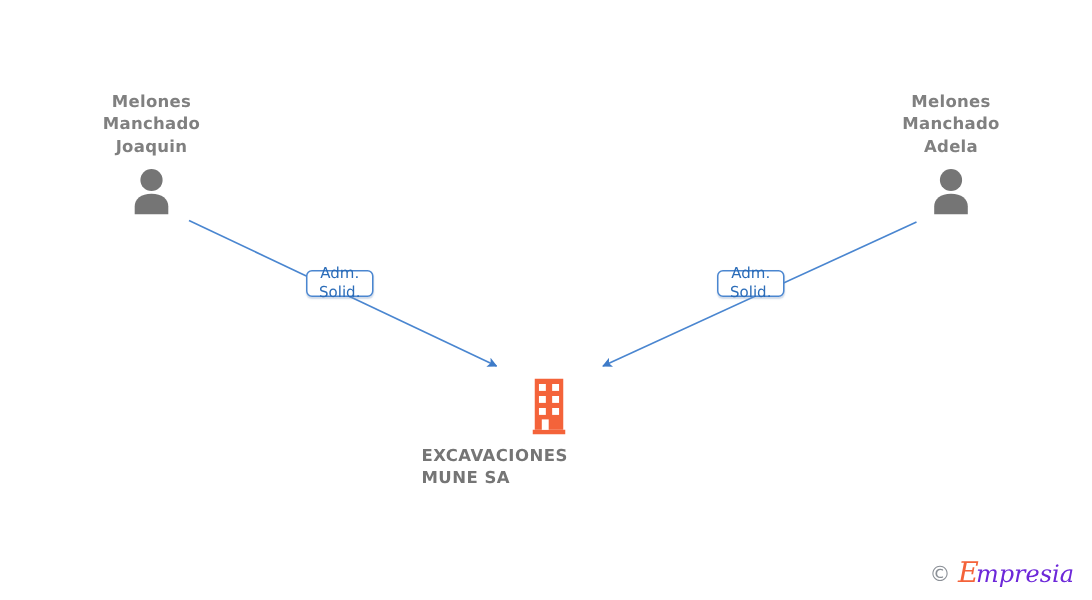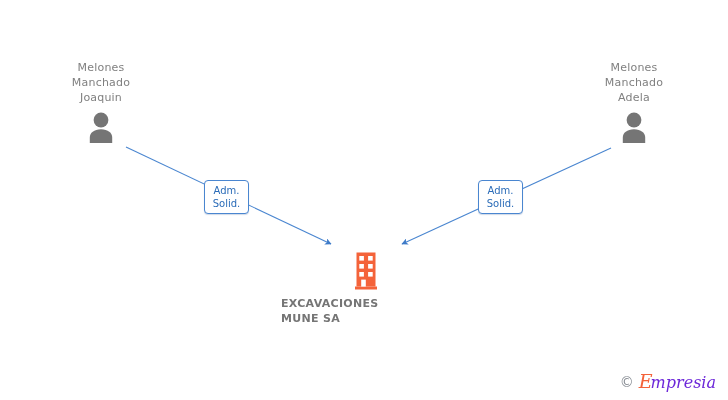--- a/index.html
+++ b/index.html
@@ -30,20 +30,21 @@
     position: absolute;
     width: 150px;
     text-align: center;
   }
   .person-label {
     color: #808080;
     font-size: 11px;
     line-height: 15px;
     letter-spacing: 0.2px;
     white-space: pre-line;
+    font-weight: bold;
   }
   .person-icon {
     display: block;
     margin: 6px auto 0 auto;
     width: 30px;
     height: 32px;
   }
 
   
   .company-node {
@@ -65,21 +66,21 @@
     line-height: 15px;
     letter-spacing: 0.3px;
     white-space: pre-line;
   }
 
   
   .rel-label {
     position: absolute;
     box-sizing: border-box;
     width: 45px;
-    height: 34px;
+    height: 18px;
     background: #ffffff;
     border: 1px solid #4a86d0;
     border-radius: 4px;
     box-shadow: 0 1px 1px rgba(120,150,190,0.35);
     display: flex;
     flex-direction: column;
     align-items: center;
     justify-content: center;
     color: #2b6cb8;
     font-size: 10px;

